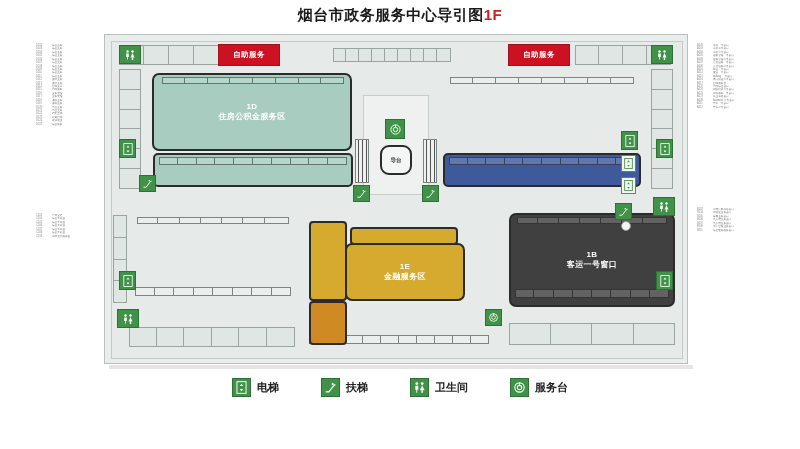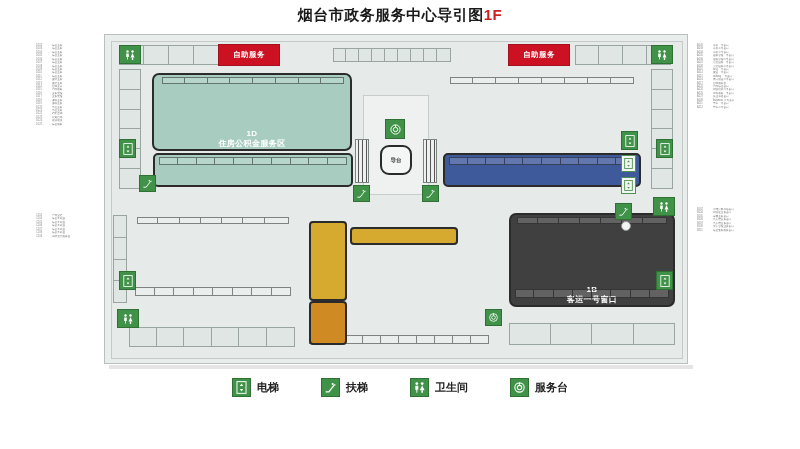--- a/index.html
+++ b/index.html
@@ -58,21 +58,21 @@
 
   
   .corridor { background: #e4e9e7; border: 1px solid #c3cac7; }
 
   
   .zone {
     position: absolute;
     border: 2px solid #2b2b2b;
     border-radius: 7px;
     display: flex; flex-direction: column;
-    align-items: center; justify-content: flex-end;
+    align-items: center; justify-content: center;
   }
   .zone .z-code {
     font-size: 8px; font-weight: bold; color: #ffffff;
     line-height: 1.25; letter-spacing: .3px;
   }
   .zone .z-name {
     font-size: 8px; font-weight: bold; color: #ffffff;
     line-height: 1.3; letter-spacing: .4px;
   }
 
@@ -579,20 +579,24 @@
       <i style="width:12.5%"></i>
   </div>
 
   <div class="cellrow vert" style="left:8px;top:180px;width:14px;height:88px;">
     <i></i>
       <i></i>
       <i></i>
       <i></i>
   </div>
 
+  <div class="zone" id="zone-1E" style="left:240px;top:208px;width:120px;height:58px;background:#d6a92f;">
+    <div class="z-code">1E</div>
+    <div class="z-name">金融服务区</div>
+  </div>
 
   <div class="blk" style="left:204px;top:186px;width:38px;height:80px;background:#d6a92f;border:2px solid #2b2b2b;border-radius:4px;"></div>
   <div class="blk" style="left:245px;top:192px;width:108px;height:18px;background:#d6a92f;border:2px solid #2b2b2b;border-radius:4px;"></div>
 
   <div class="counters" style="left:204px;top:300px;width:180px;height:9px;">
     <i style="width:10%"></i>
       <i style="width:10%"></i>
       <i style="width:10%"></i>
       <i style="width:10%"></i>
       <i style="width:10%"></i>

